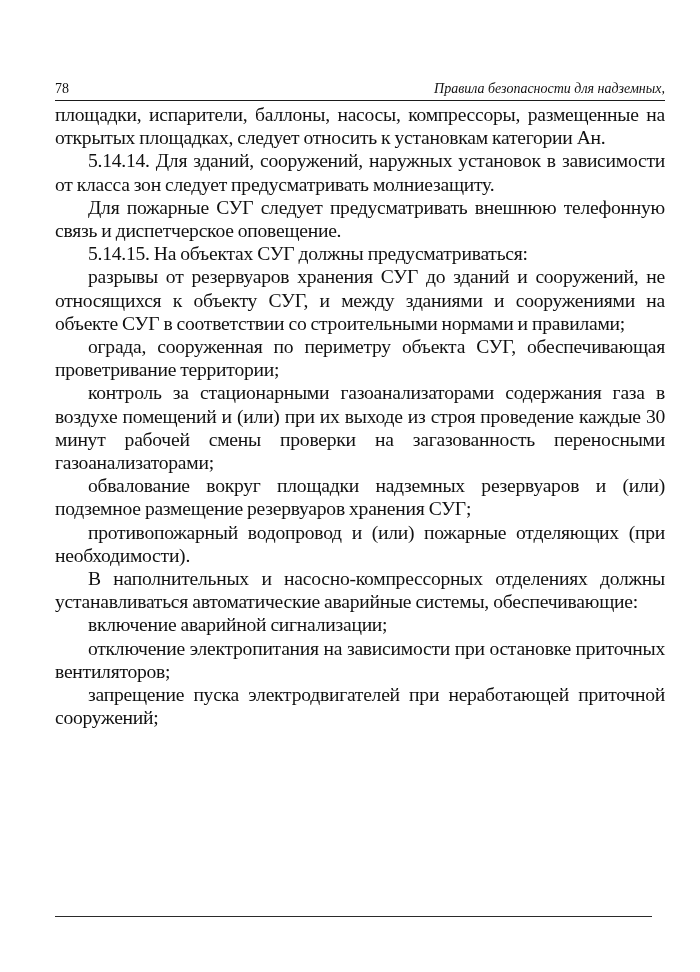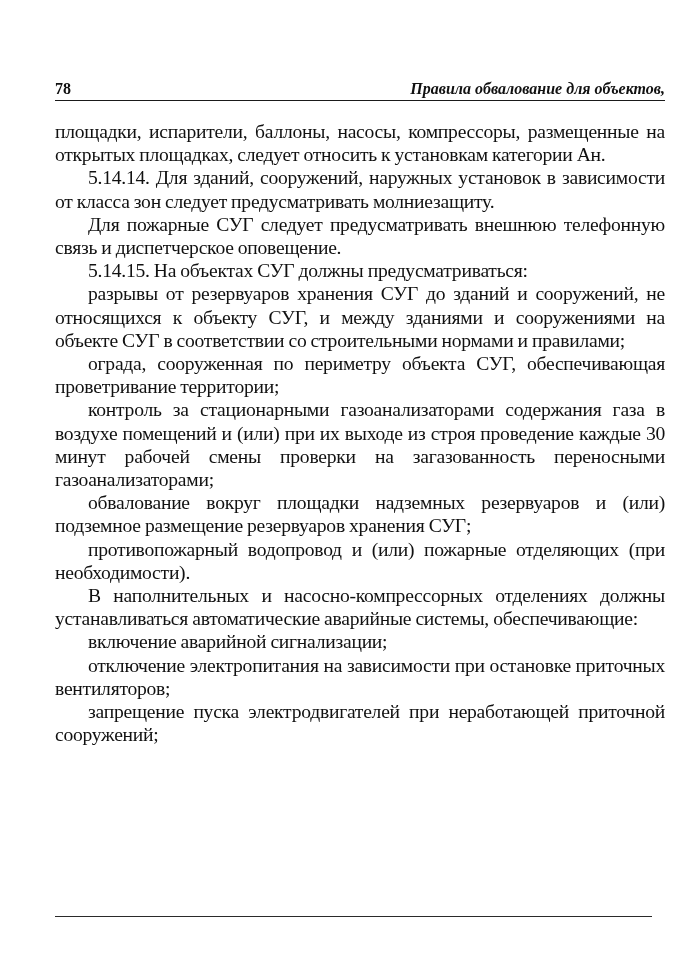--- a/index.html
+++ b/index.html
@@ -18,37 +18,36 @@
     .page {
       position: absolute;
       left: 55px;
       top: 78px;
       width: 610px;
     }
     .header {
       position: relative;
       height: 22px;
       border-bottom: 1.5px solid #1a1a1a;
-      font-size: 16px;
+      font-size: 14px;
       line-height: 22px;
-      font-weight: bold;
     }
     .header .page-number {
       position: absolute;
       left: 0;
       bottom: 0;
     }
     .header .running-title {
       position: absolute;
       right: 0;
       bottom: 0;
       font-style: italic;
     }
     .body {
-      margin-top: 19px;
+      margin-top: 2px;
       font-size: 19.6px;
       line-height: 23.2px;
       letter-spacing: -0.25px;
       word-spacing: -0.5px;
     }
     .para {
       margin: 0;
       text-align: justify;
       text-align-last: left;
       text-indent: 33px;
@@ -65,21 +64,21 @@
       height: 0;
       border-top: 1.5px solid #2a2a2a;
     }
   </style>
 </head>
 <body>
 
 <div class="page">
   <div class="header">
     <span class="page-number">78</span>
-    <span class="running-title">Правила обвалование для объектов,</span>
+    <span class="running-title">Правила безопасности для надземных,</span>
   </div>
 
   <div class="body">
     <p class="para no-indent">площадки, испарители, баллоны, насосы, компрессоры, размещенные на открытых площадках, следует относить к установкам категории Ан.</p>
     <p class="para">5.14.14. Для зданий, сооружений, наружных установок в зависимости от класса зон следует предусматривать молниезащиту.</p>
     <p class="para">Для пожарные СУГ следует предусматривать внешнюю телефонную связь и диспетчерское оповещение.</p>
     <p class="para">5.14.15. На объектах СУГ должны предусматриваться:</p>
     <p class="para">разрывы от резервуаров хранения СУГ до зданий и сооружений, не относящихся к объекту СУГ, и между зданиями и сооружениями на объекте СУГ в соответствии со строительными нормами и правилами;</p>
     <p class="para">ограда, сооруженная по периметру объекта СУГ, обеспечивающая проветривание территории;</p>
     <p class="para">контроль за стационарными газоанализаторами содержания газа в воздухе помещений и (или) при их выходе из строя проведение каждые 30 минут рабочей смены проверки на загазованность переносными газоанализаторами;</p>

